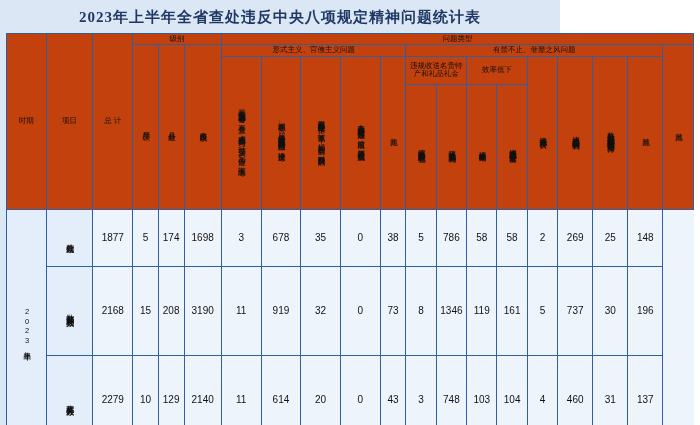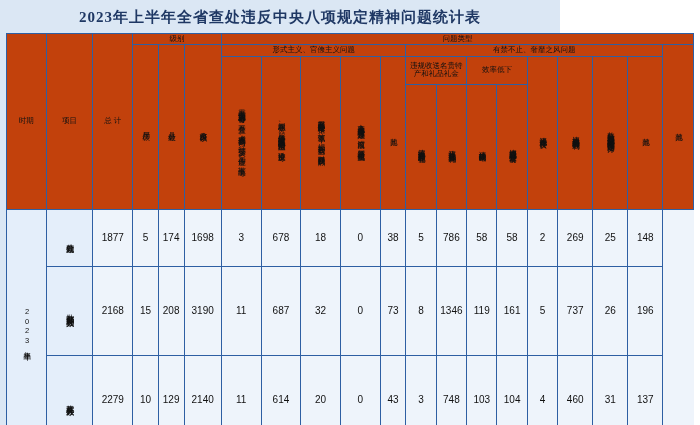--- a/index.html
+++ b/index.html
@@ -229,21 +229,21 @@
           <div class="vert-wrap">
               <span class="vert vsm">查处问题数</span>
             </div>
         </td>
         <td class="num">1877</td>
         <td class="num">5</td>
         <td class="num">174</td>
         <td class="num">1698</td>
         <td class="num">3</td>
         <td class="num">678</td>
-        <td class="num">18</td>
+        <td class="num">35</td>
         <td class="num">0</td>
         <td class="num">38</td>
         <td class="num">5</td>
         <td class="num">786</td>
         <td class="num">58</td>
         <td class="num">58</td>
         <td class="num">2</td>
         <td class="num">269</td>
         <td class="num">25</td>
         <td class="num">148</td>
@@ -252,31 +252,31 @@
         <td class="lbl rowlabel">
           <div class="vert-wrap">
               <span class="vert vmed">批评教育帮助和处理人数</span>
             </div>
         </td>
         <td class="num">2168</td>
         <td class="num">15</td>
         <td class="num">208</td>
         <td class="num">3190</td>
         <td class="num">11</td>
-        <td class="num">687</td>
+        <td class="num">919</td>
         <td class="num">32</td>
         <td class="num">0</td>
         <td class="num">73</td>
         <td class="num">8</td>
         <td class="num">1346</td>
         <td class="num">119</td>
         <td class="num">161</td>
         <td class="num">5</td>
         <td class="num">737</td>
-        <td class="num">26</td>
+        <td class="num">30</td>
         <td class="num">196</td>
       </tr>
       <tr>
         <td class="lbl rowlabel">
           <div class="vert-wrap">
               <span class="vert vmed">党纪政务处分人数</span>
             </div>
         </td>
         <td class="num">2279</td>
         <td class="num">10</td>

